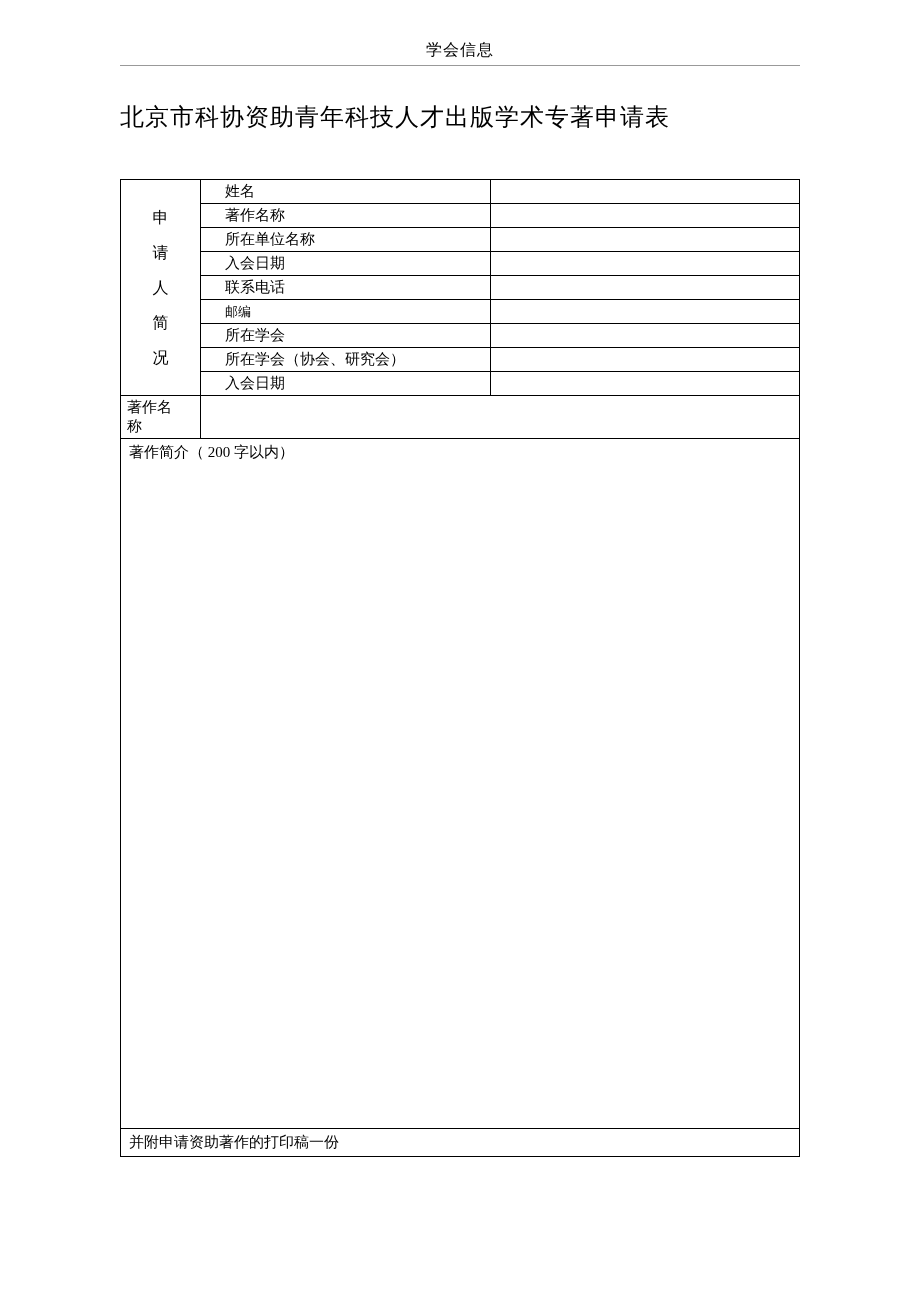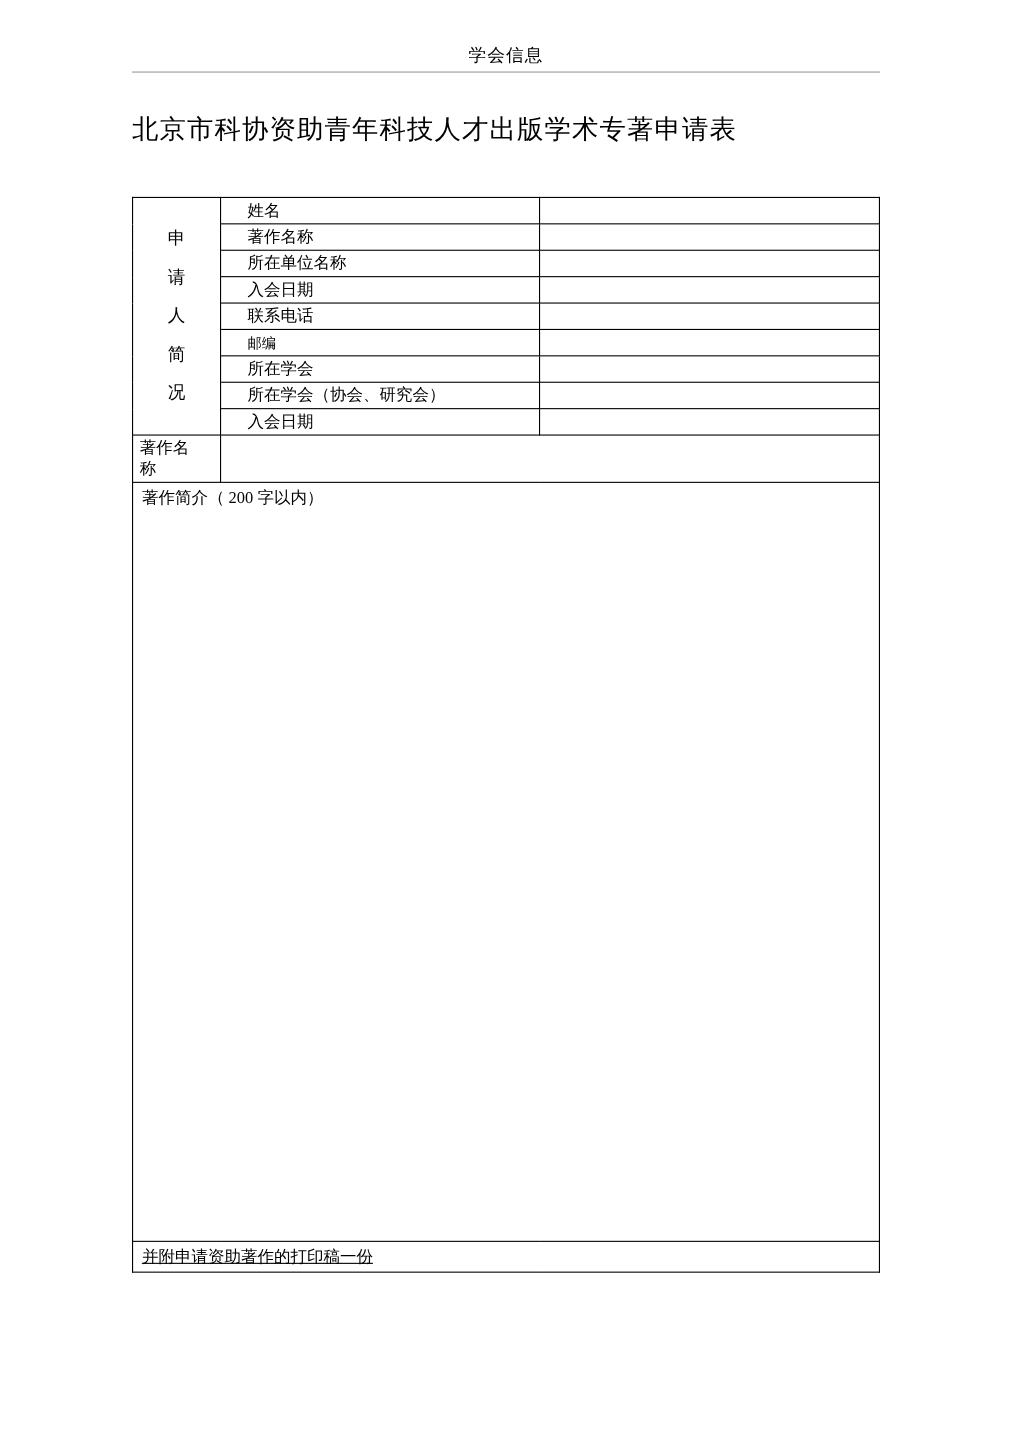--- a/index.html
+++ b/index.html
@@ -65,21 +65,20 @@
       padding-left: 6px;
     }
     .summary-cell {
       height: 690px;
       vertical-align: top;
       padding: 4px 8px;
     }
     .footer-cell {
       vertical-align: top;
       padding: 4px 8px;
-      text-decoration: underline;
     }
     .small-font {
       font-size: 13px;
     }
   </style>
 </head>
 <body>
 
 <div class="header">学会信息</div>
 <div class="header-line"></div>

